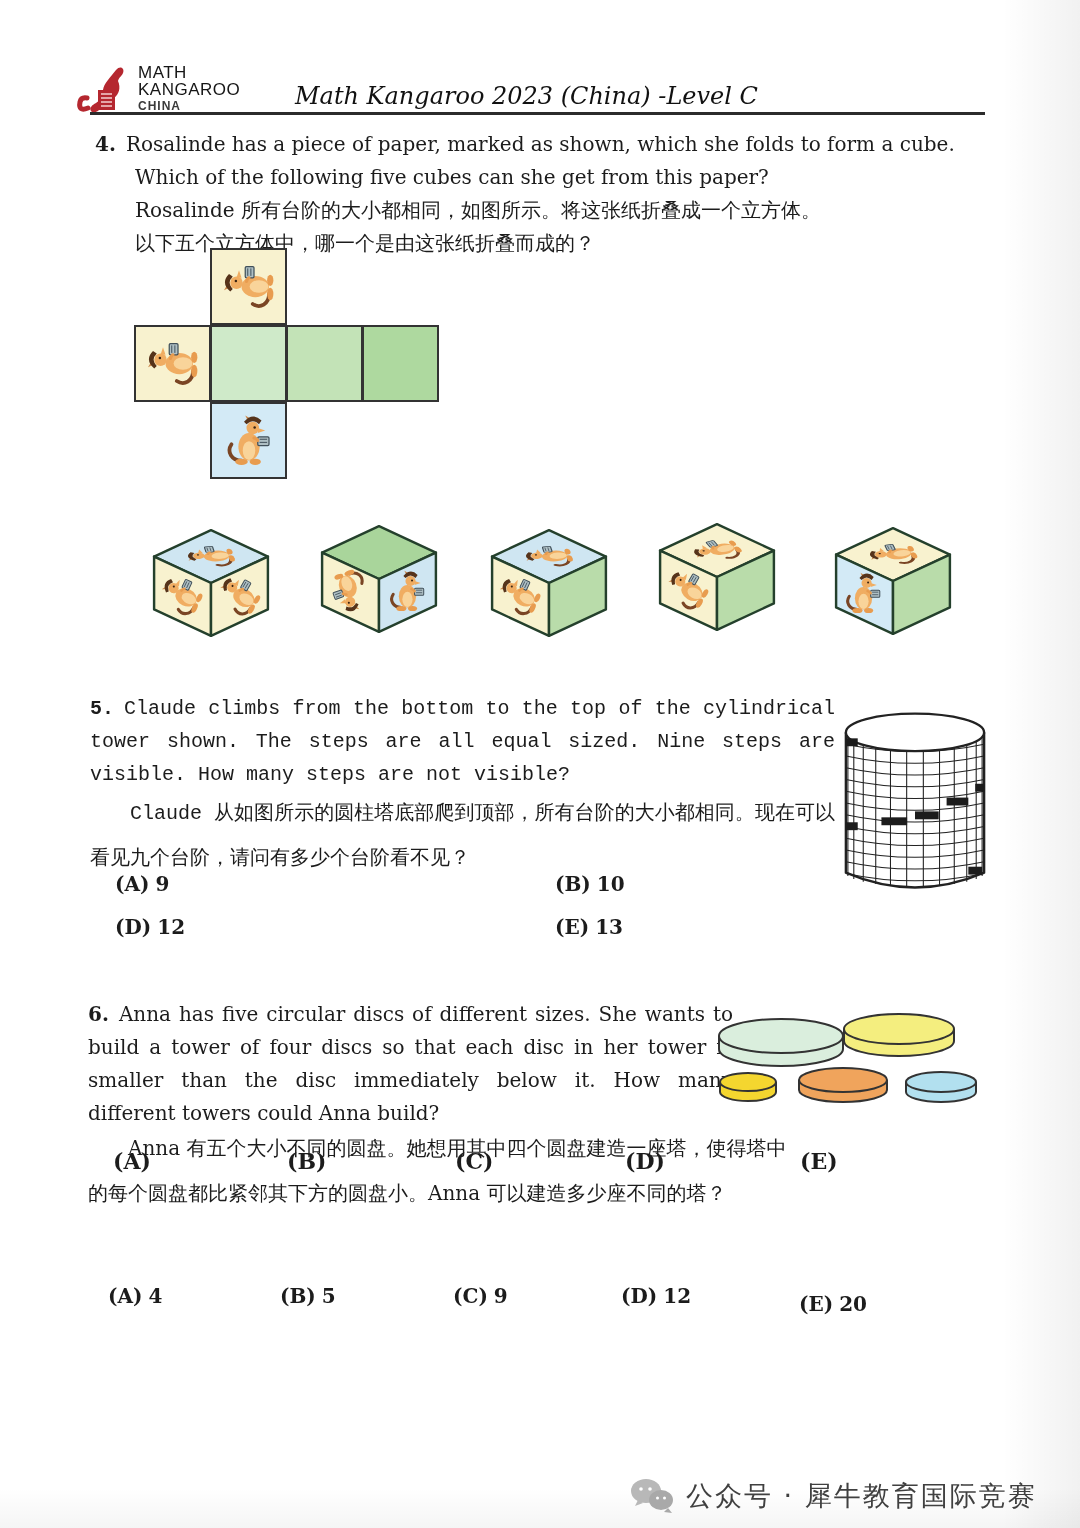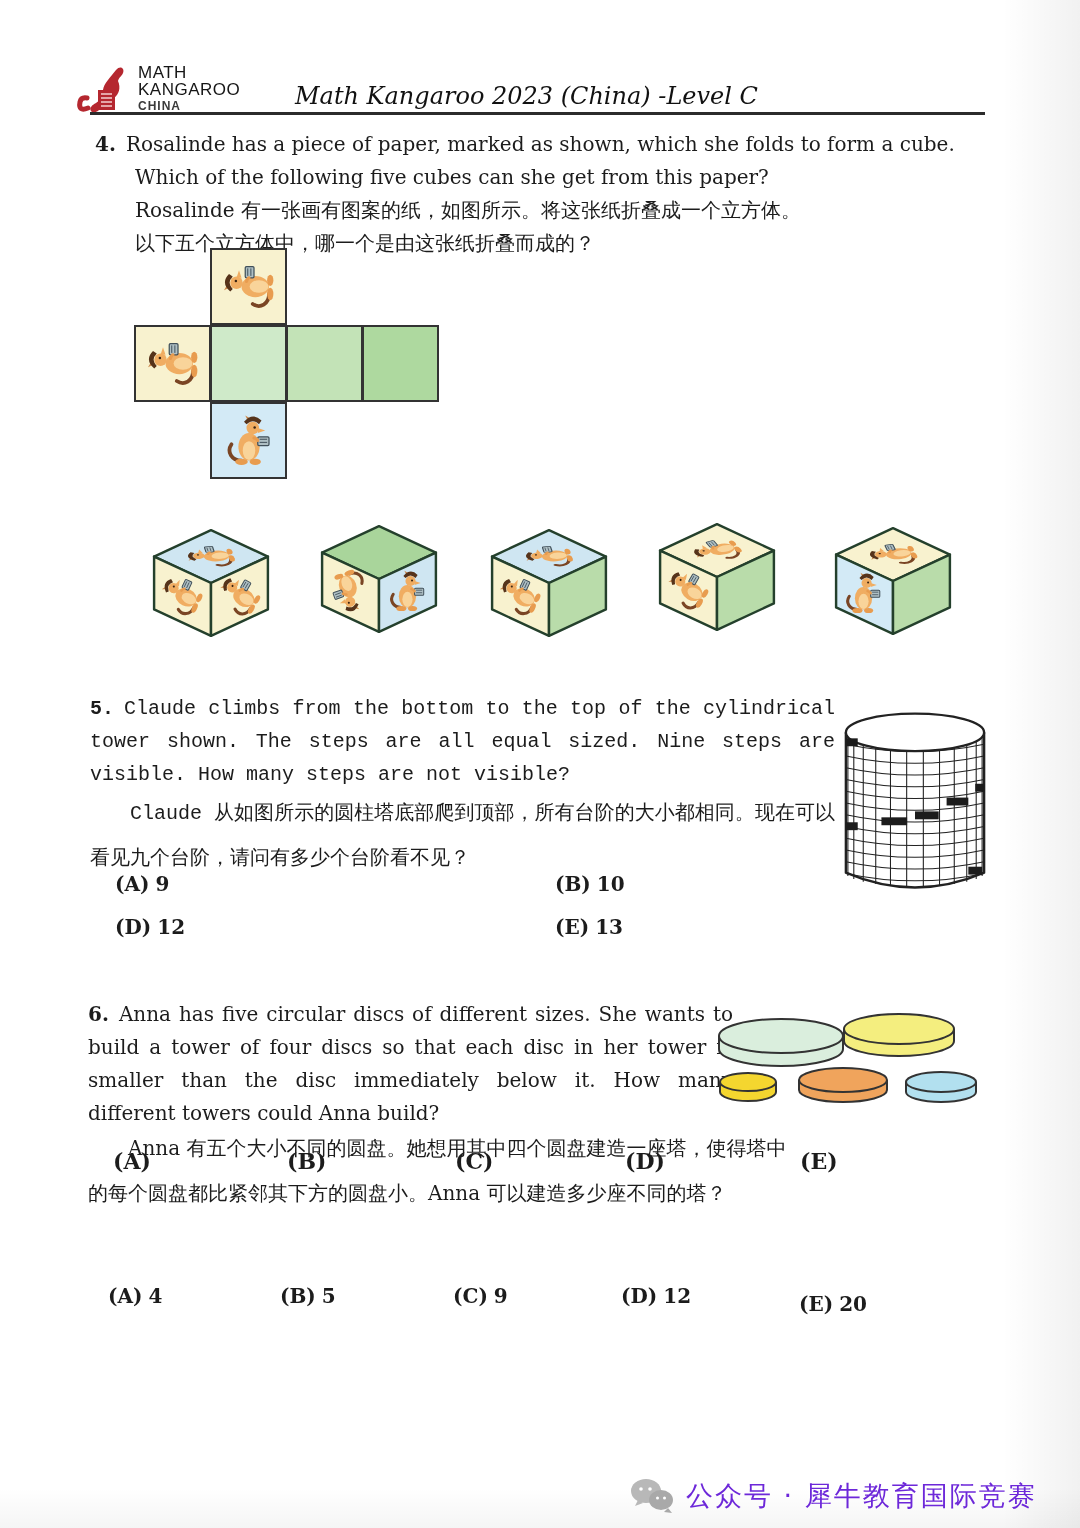--- a/index.html
+++ b/index.html
@@ -53,21 +53,21 @@
   
   .q6-text{left:88px;top:998px;width:645px;text-align:justify;}
   .q6-zh{left:88px;top:1126px;width:700px;}
   .discs-wrap{position:absolute;left:703px;top:998px;width:300px;height:118px;}
   .q6-options{position:absolute;left:108px;top:1284px;display:grid;
     grid-template-columns:172px 173px 168px 178px auto;font-size:20px;}
 
   
   .footer{position:absolute;left:630px;top:1478px;display:flex;align-items:center;
     font-family:"DejaVu Sans","Liberation Sans",sans-serif;
-    color:#6d28d9;font-size:27px;letter-spacing:2px;}
+    color:#404040;font-size:27px;letter-spacing:2px;}
   .wechat-icon{width:44px;height:36px;margin-right:12px;}
   svg .outline{fill:#fff;stroke:#222;stroke-width:2.4;stroke-linejoin:round;}
   .cube-face{stroke:#24402c;stroke-width:2.4;stroke-linejoin:round;}
   .disc{stroke:#333;stroke-width:2;stroke-linejoin:round;}
 </style>
 </head>
 <body>
 
 <svg width="0" height="0" style="position:absolute" aria-hidden="true">
   <defs>
@@ -104,21 +104,21 @@
     <div class="l2">KANGAROO</div>
     <div class="l3">CHINA</div>
   </div>
 </div>
 <div class="doc-title">Math Kangaroo 2023 (China) -Level C</div>
 <div class="head-rule"></div>
 
 <div class="q q4-text">
   <div><span class="qnum">4.</span><span>Rosalinde has a piece of paper, marked as shown, which she folds to form a cube.</span></div>
   <div class="q4-sub">Which of the following five cubes can she get from this paper?</div>
-  <div class="q4-sub">Rosalinde 有一张画有图案的纸，如图所示。将这张纸折叠成一个立方体。</div>
+  <div class="q4-sub">Rosalinde 所有台阶的大小都相同，如图所示。将这张纸折叠成一个立方体。</div>
   <div class="q4-sub">以下五个立方体中，哪一个是由这张纸折叠而成的？</div>
 </div>
 
 <div class="net">
   <div class="sq" style="left: 77px; top: 0px; background: rgb(248, 242, 207);">
     <svg class="roo-sm rot-90" viewBox="0 0 40 44">
         <use href="#roo"></use>
       </svg>
   </div>
   <div class="sq" style="left: 1px; top: 77px; background: rgb(248, 242, 207);">

